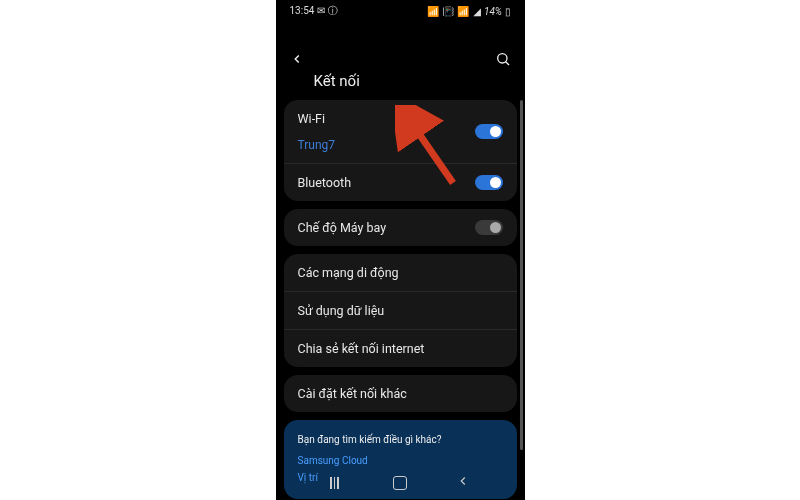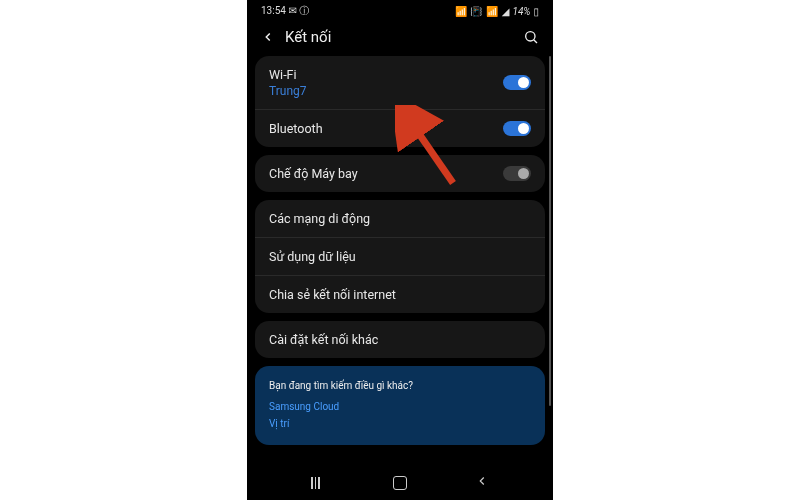--- a/index.html
+++ b/index.html
@@ -5,21 +5,21 @@
     * { margin: 0; padding: 0; box-sizing: border-box; font-family: -apple-system, Roboto, sans-serif; }
     body {
       width: 800px;
       height: 500px;
       background: #fff;
       display: flex;
       justify-content: center;
       position: relative;
     }
     .phone-frame {
-      width: 306px;
+      width: 249px;
       height: 500px;
       background: #000;
       position: relative;
       overflow: hidden;
     }
     .status-bar {
       height: 22px;
       display: flex;
       justify-content: space-between;
       align-items: center;
@@ -30,21 +30,21 @@
     .status-right { display: flex; align-items: center; gap: 3px; }
     .battery-text { font-size: 10px; font-style: italic; }
     
     .header {
       display: flex;
       align-items: center;
       padding: 6px 14px 10px;
       color: #eee;
     }
     .back-btn { margin-right: 10px; display: flex; }
-    .title { font-size: 15px; flex: 1; }
+    .title { font-size: 15px; flex: 1; margin-top: 44px; }
     .search-btn { display: flex; }
     
     .scroll-area { padding: 0 8px; position: relative; }
     .scrollbar {
       position: absolute;
       right: 2px;
       top: 0;
       width: 2.5px;
       height: 350px;
       background: #555;
@@ -57,21 +57,21 @@
       margin-bottom: 8px;
     }
     .item {
       padding: 11px 14px;
       display: flex;
       justify-content: space-between;
       align-items: center;
       border-bottom: 0.5px solid #2a2a2a;
     }
     .item:last-child { border-bottom: none; }
-    .item-text { display: flex; flex-direction: column; gap: 2px; }
+    .item-text { display: flex; flex-direction: column; gap: 12px; }
     .item-label { color: #e8e8e8; font-size: 12.5px; }
     .item-sub { color: #3a7fd9; font-size: 12px; }
     
     .toggle {
       width: 28px;
       height: 15px;
       border-radius: 8px;
       position: relative;
     }
     .toggle.on { background: #2b74d8; }

